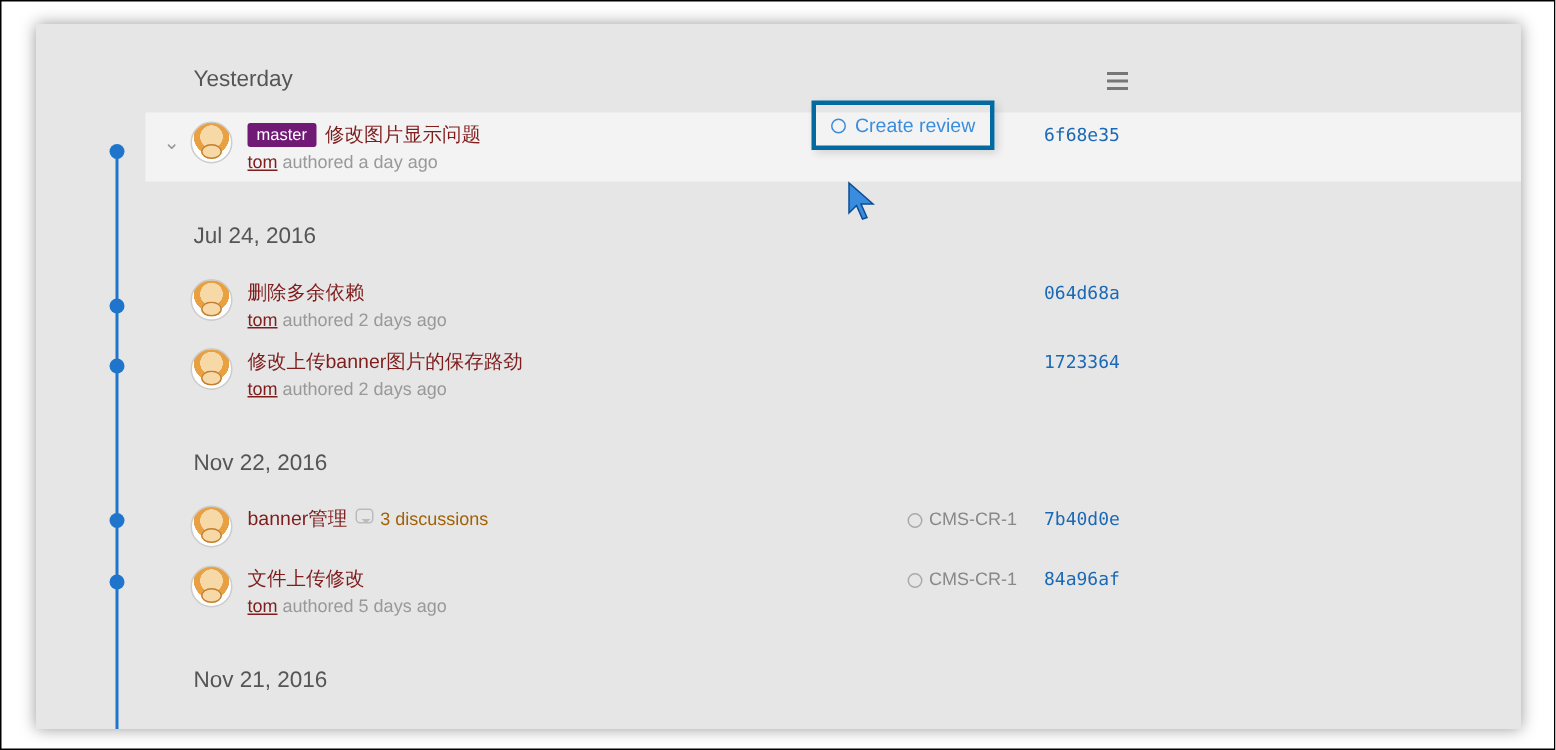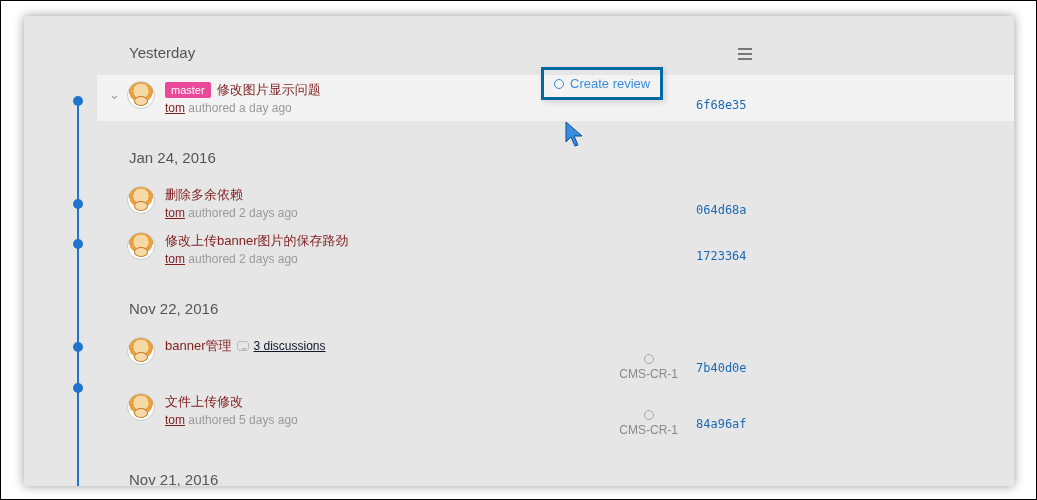--- a/index.html
+++ b/index.html
@@ -100,69 +100,66 @@
       content:"";
       position:absolute;
       bottom:2px;left:50%;transform:translateX(-50%);
       width:14px;height:10px;border-radius:50%;
       background:#f7d9a8;
       box-shadow: 0 0 0 1px #c47e2e inset;
     }
     .commit-main { flex: 1; }
     .title-line { display: flex; align-items: center; flex-wrap: wrap; gap: 6px; }
     .branch-tag {
-      background: #ec4899;
+      background: #701a75;
       color: #fff;
       font-size: 11px;
       padding: 2px 6px;
       border-radius: 2px;
     }
     .commit-title {
       color: #7f1d1d;
       cursor: pointer;
     }
     .discussions {
-      color: #0f172a;
+      color: #a16207;
       font-size: 12px;
       display: inline-flex;
-      align-items: center;
+      align-items: flex-start;
       gap: 4px;
-      text-decoration: underline;
     }
     .comment-icon {
       width: 12px; height: 10px;
       border: 1.5px solid #bbb;
       border-radius: 3px;
       position: relative;
       display: inline-block;
     }
     .comment-icon::after{
       content:"";position:absolute;left:3px;bottom:-4px;
       border: 3px solid transparent;border-top-color:#bbb;
     }
     .meta-line {
       color: #999;
       font-size: 12px;
       margin-top: 2px;
     }
     .meta-line .author { color: #7f1d1d; text-decoration: underline; }
     .right-section {
       display: flex;
-      align-items: center;
       gap: 18px;
       margin-right: 250px;
-      margin-top: 17px;
+      margin-top: 2px;
     }
     .review-tag {
       color: #888;
       font-size: 12px;
       display: inline-flex;
       align-items: center;
       gap: 4px;
-      flex-direction: column;
     }
     .person-icon {
       width: 10px;height:10px;border:1.5px solid #aaa;border-radius:50%;
       position:relative;display:inline-block;margin-bottom: -1px;
     }
     .person-icon.blue{border-color:#3a8dde;}
     .commit-hash {
       font-family: Menlo, Consolas, monospace;
       font-size: 12px;
       color: #1b69b6;
@@ -232,21 +229,21 @@
           <span class="commit-hash">6f68e35</span>
         </div>
 
         <div class="create-review-box">
           <span class="person-icon blue"></span>
           <span>Create review</span>
         </div>
       </div>
 
       <div class="group-header">
-        <span>Jan 24, 2016</span>
+        <span>Jul 24, 2016</span>
       </div>
 
       <div class="commit-row">
         <span class="chevron-spacer"></span>
         <div class="avatar"></div>
         <div class="commit-main">
           <div class="title-line">
             <span class="commit-title">删除多余依赖</span>
           </div>
           <div class="meta-line">

